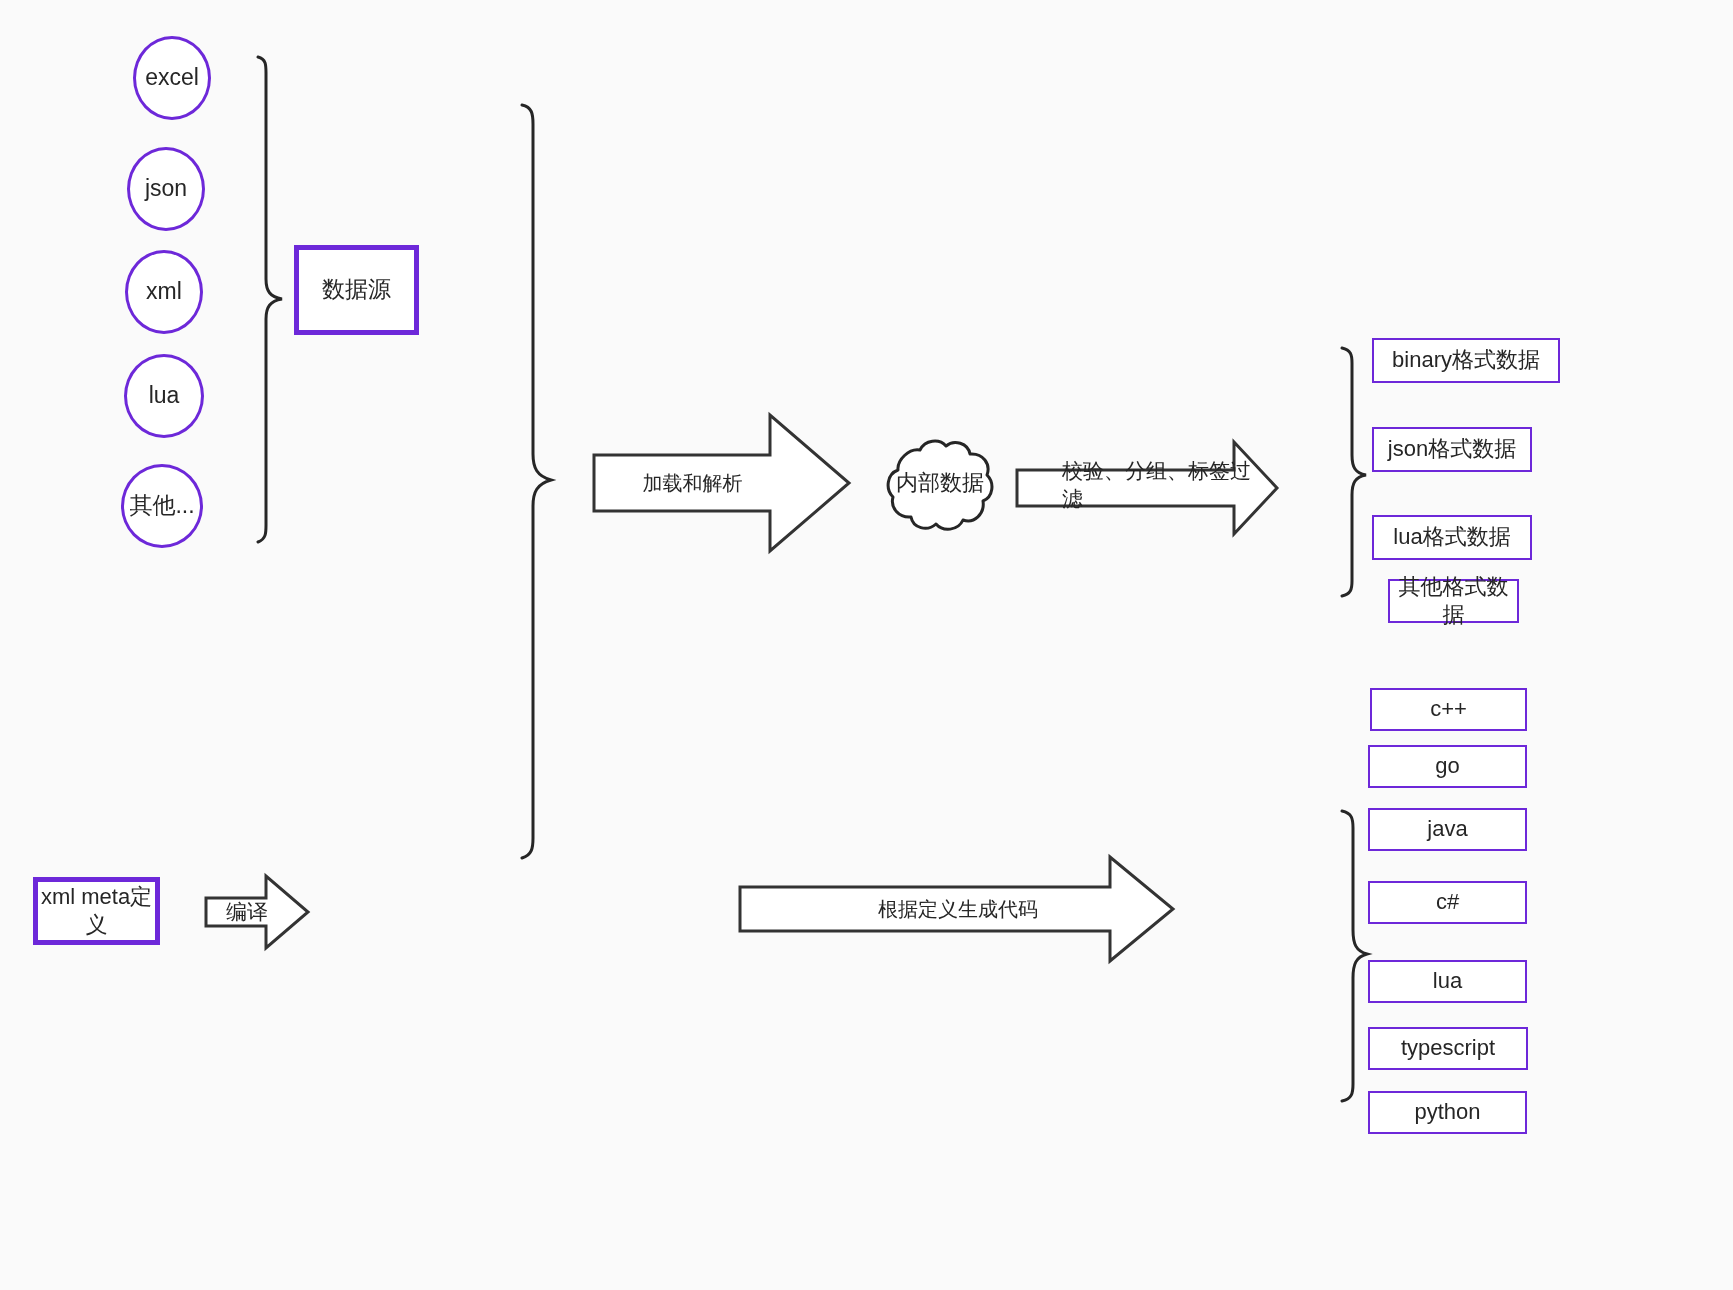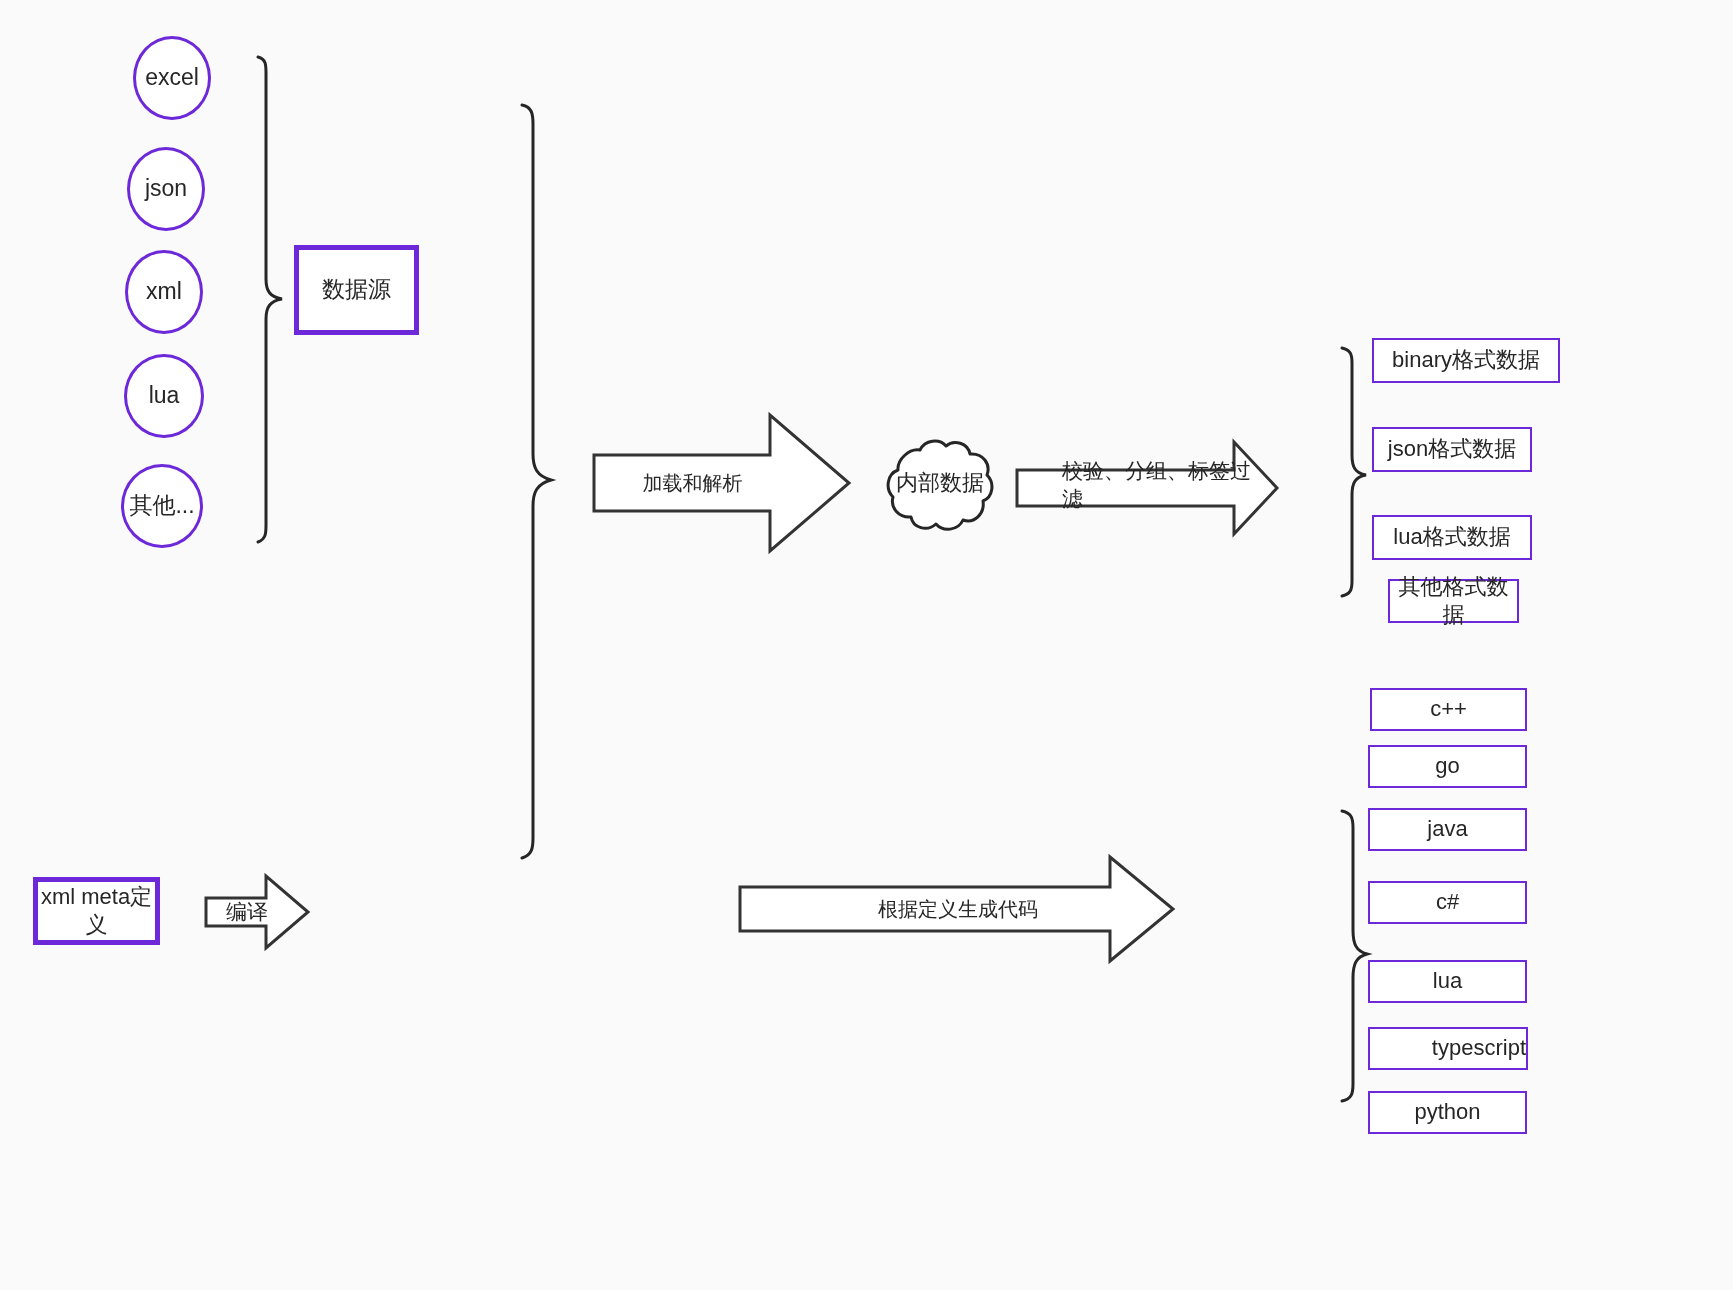--- a/index.html
+++ b/index.html
@@ -196,20 +196,20 @@
   </div>
   <div class="node rect-thin" style="left:1368px; top:808px; width:159px; height:43px;">
     <span>java</span>
   </div>
   <div class="node rect-thin" style="left:1368px; top:881px; width:159px; height:43px;">
     <span>c#</span>
   </div>
   <div class="node rect-thin" style="left:1368px; top:960px; width:159px; height:43px;">
     <span>lua</span>
   </div>
-  <div class="node rect-thin" style="left:1368px; top:1027px; width:160px; height:43px;justify-content:flex-end;">
+  <div class="node rect-thin" style="left:1368px; top:1027px; width:160px; height:43px;">
     <span>typescript</span>
   </div>
   <div class="node rect-thin" style="left:1368px; top:1091px; width:159px; height:43px;">
     <span>python</span>
   </div>
 
 </div>
 
 </body></html>

